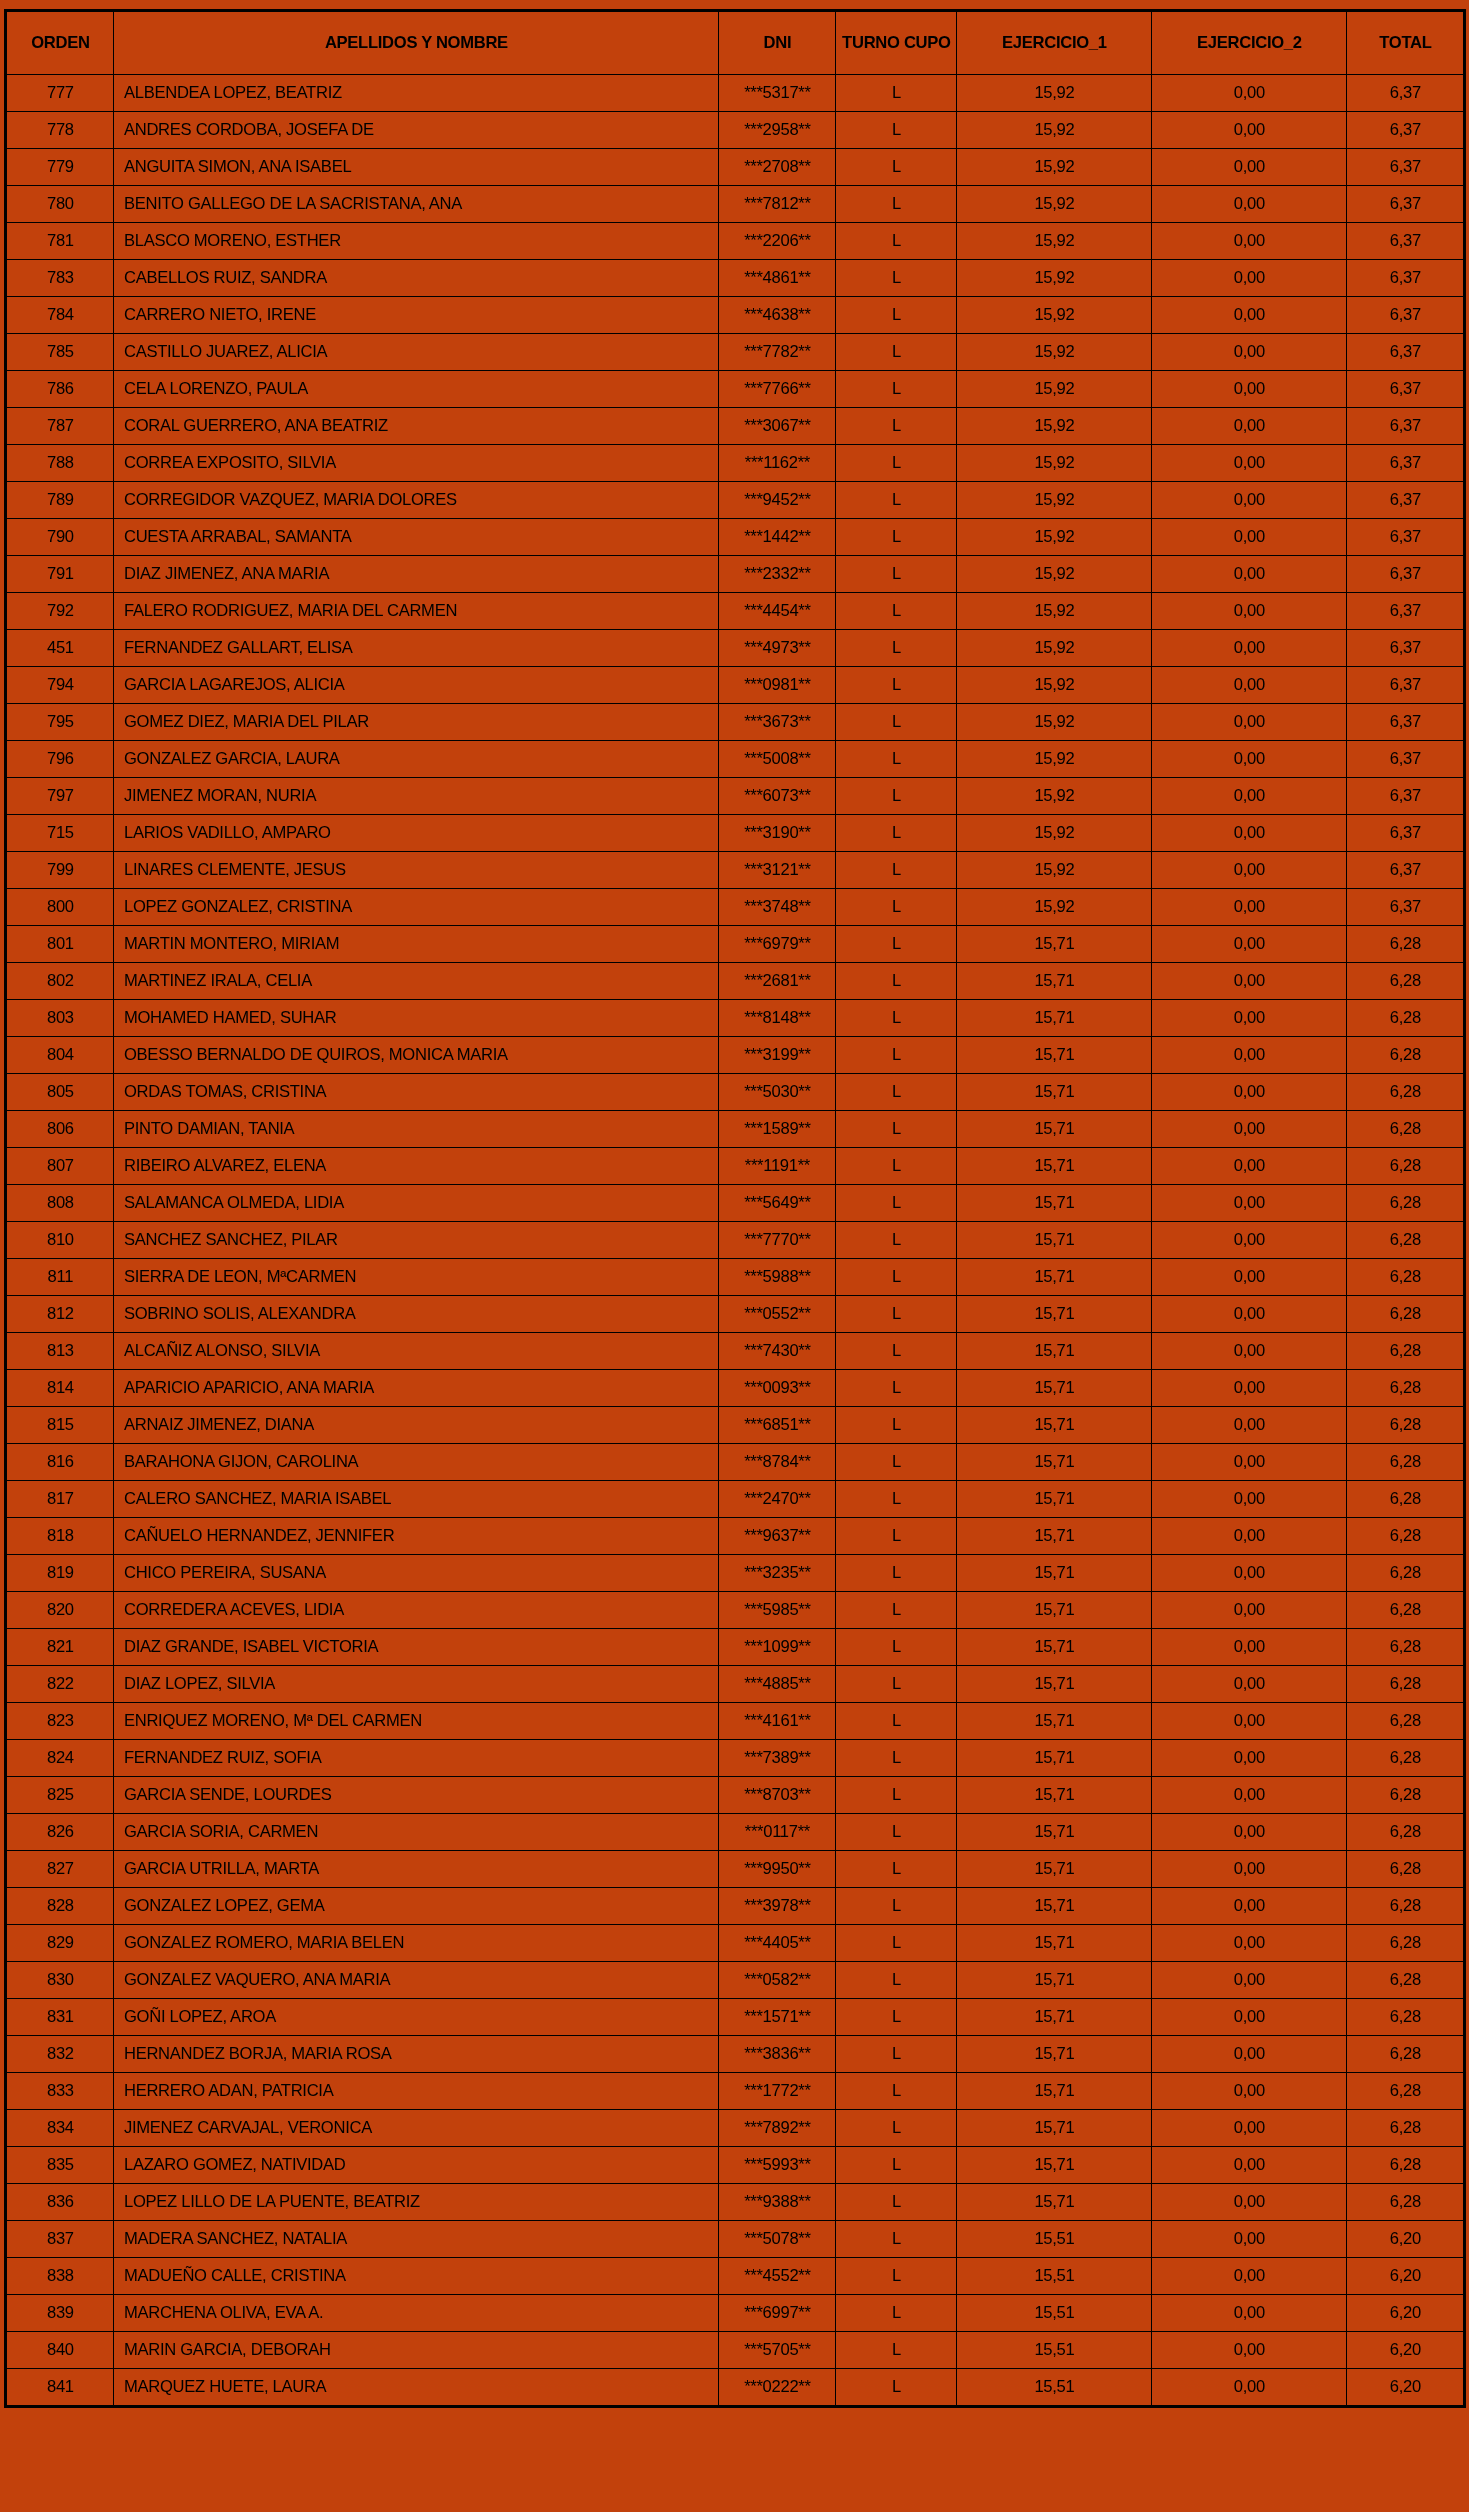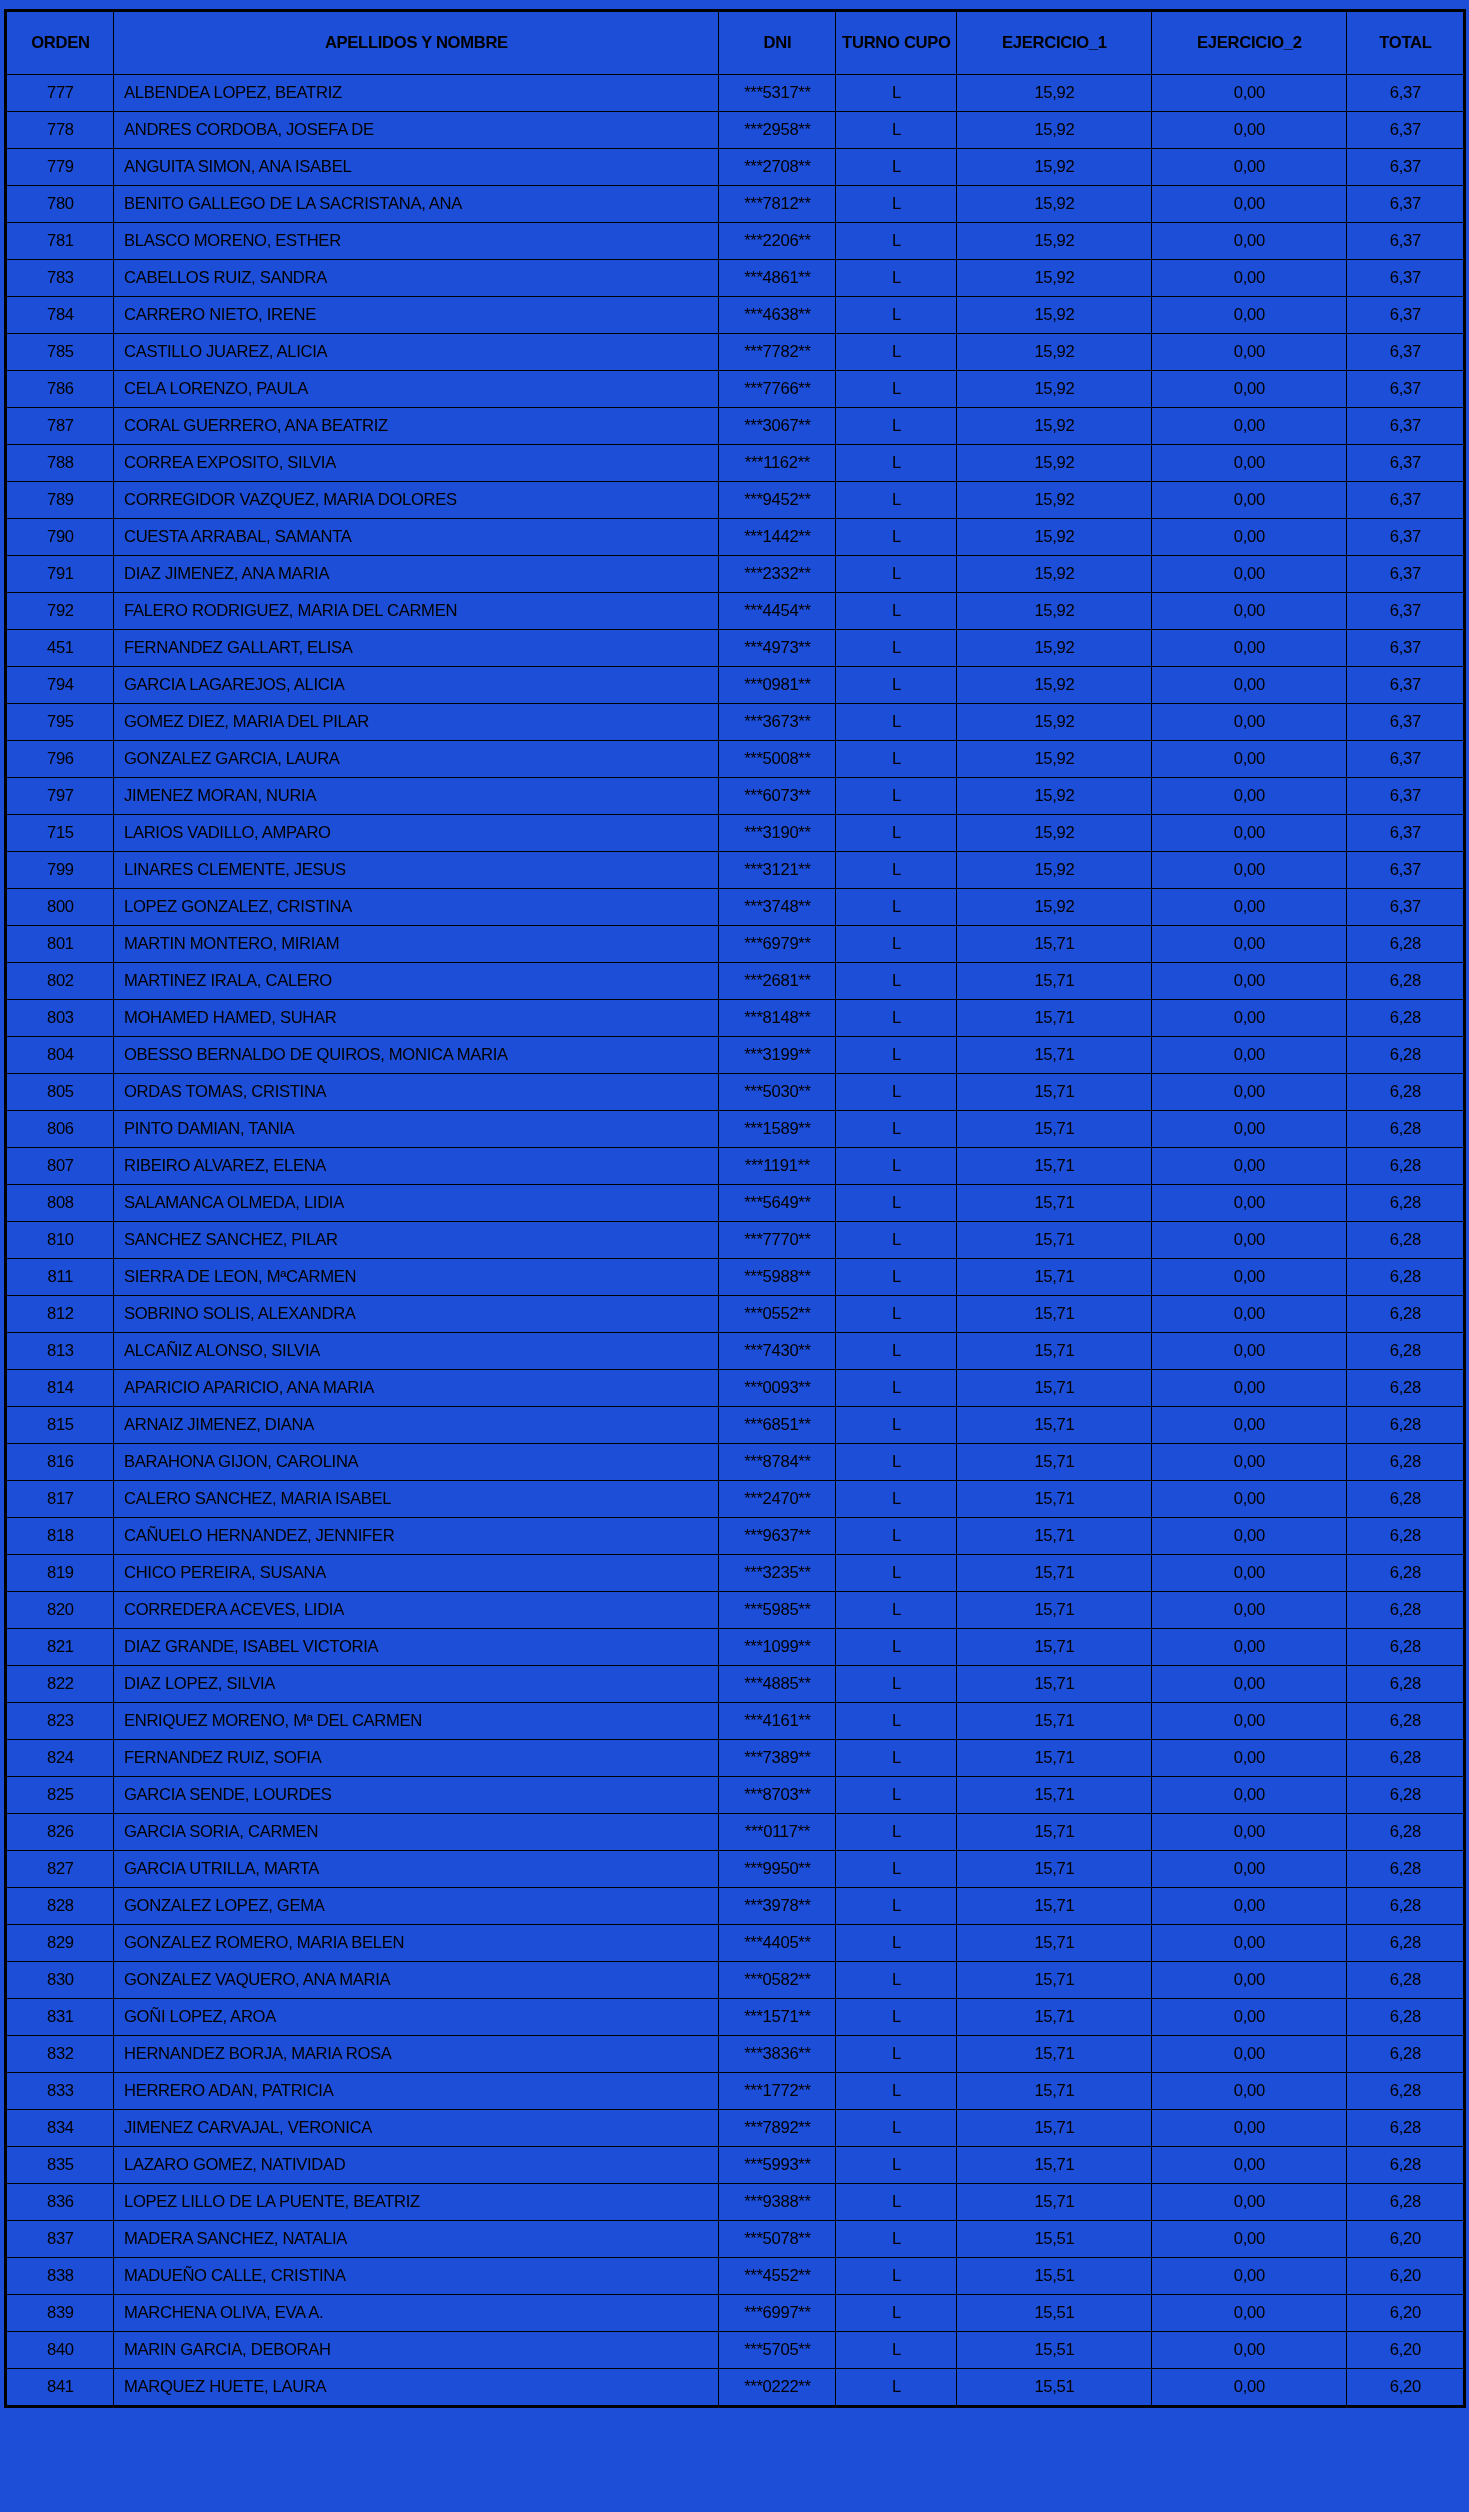--- a/index.html
+++ b/index.html
@@ -7,21 +7,21 @@
     padding: 0;
     background: #ffffff;
     color: #000000;
     font-family: "Liberation Sans", "DejaVu Sans", sans-serif;
   }
   .page {
     width: 1470px;
     height: 2512px;
     box-sizing: border-box;
     padding: 8.7px 4.4px 0 4.4px;
-    background: #1d4ed8;
+    background: #c2410c;
   }
   table.results {
     border-collapse: collapse;
     table-layout: fixed;
     width: 1459px;
     letter-spacing: -0.3px;
   }
   table.results th,
   table.results td {
     border: 1.7px solid #000000;
@@ -297,21 +297,21 @@
     <td class="cell-orden">801</td>
     <td class="cell-name">MARTIN MONTERO, MIRIAM</td>
     <td class="cell-dni">***6979**</td>
     <td class="cell-turno">L</td>
     <td class="cell-ej1">15,71</td>
     <td class="cell-ej2">0,00</td>
     <td class="cell-total">6,28</td>
   </tr>
         <tr>
     <td class="cell-orden">802</td>
-    <td class="cell-name">MARTINEZ IRALA, CALERO</td>
+    <td class="cell-name">MARTINEZ IRALA, CELIA</td>
     <td class="cell-dni">***2681**</td>
     <td class="cell-turno">L</td>
     <td class="cell-ej1">15,71</td>
     <td class="cell-ej2">0,00</td>
     <td class="cell-total">6,28</td>
   </tr>
         <tr>
     <td class="cell-orden">803</td>
     <td class="cell-name">MOHAMED HAMED, SUHAR</td>
     <td class="cell-dni">***8148**</td>

